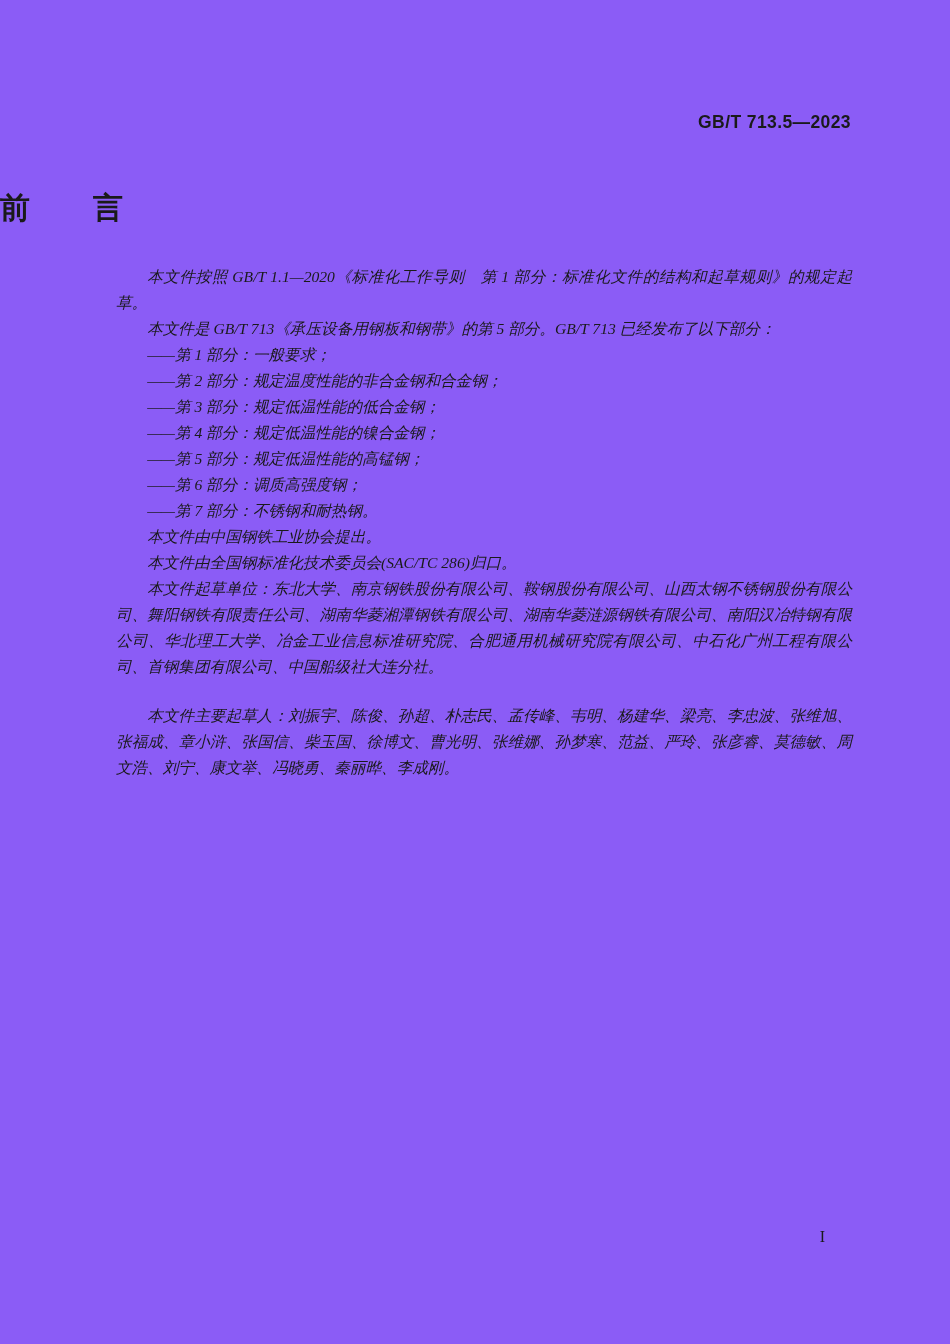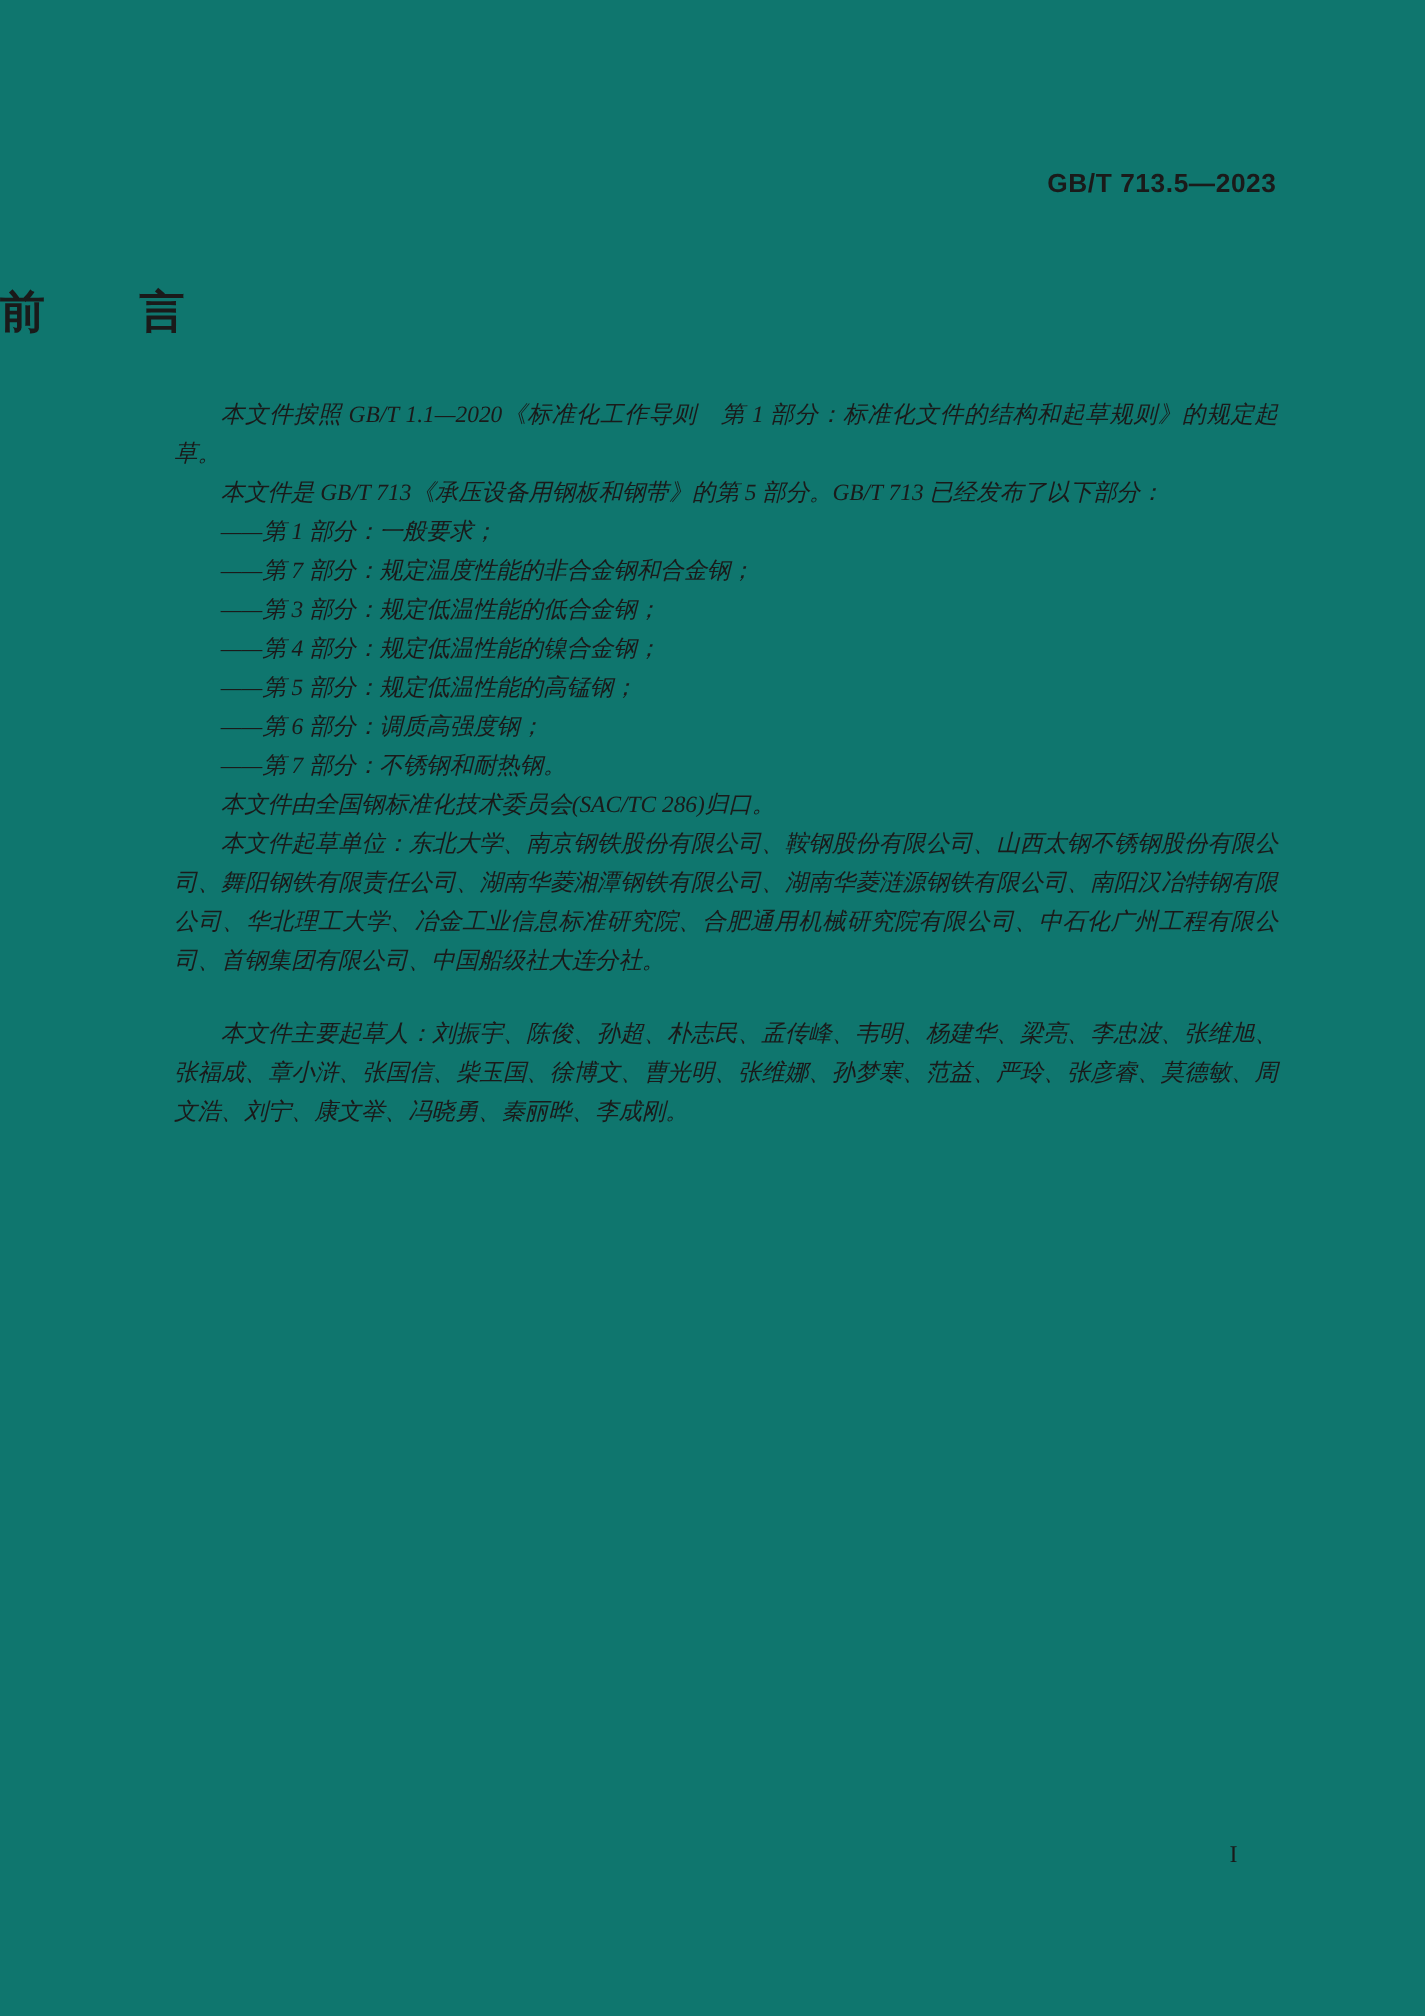--- a/index.html
+++ b/index.html
@@ -5,21 +5,21 @@
   html, body {
     margin: 0;
     padding: 0;
     background: #ffffff;
   }
   .page {
     position: relative;
     width: 950px;
     height: 1344px;
     margin: 0 auto;
-    background: #0f766e;
+    background: #8b5cf6;
     color: #1a1a1a;
     font-family: "Liberation Serif", "DejaVu Serif", serif;
     overflow: hidden;
   }
   .doc-code {
     position: absolute;
     top: 112px;
     right: 99px;
     font-size: 17.5px;
     font-weight: 600;
@@ -67,26 +67,27 @@
 <main class="page">
 
   <header class="doc-code">GB/T 713.5—2023</header>
 
   <h1 class="doc-title">前　　言</h1>
 
   <section class="doc-body">
     <p>本文件按照 GB/T 1.1—2020《标准化工作导则　第 1 部分：标准化文件的结构和起草规则》的规定起草。</p>
     <p>本文件是 GB/T 713《承压设备用钢板和钢带》的第 5 部分。GB/T 713 已经发布了以下部分：</p>
     <p>——第 1 部分：一般要求；</p>
-    <p>——第 7 部分：规定温度性能的非合金钢和合金钢；</p>
+    <p>——第 2 部分：规定温度性能的非合金钢和合金钢；</p>
     <p>——第 3 部分：规定低温性能的低合金钢；</p>
     <p>——第 4 部分：规定低温性能的镍合金钢；</p>
     <p>——第 5 部分：规定低温性能的高锰钢；</p>
     <p>——第 6 部分：调质高强度钢；</p>
     <p>——第 7 部分：不锈钢和耐热钢。</p>
+    <p>本文件由中国钢铁工业协会提出。</p>
     <p>本文件由全国钢标准化技术委员会(SAC/TC 286)归口。</p>
     <p>本文件起草单位：东北大学、南京钢铁股份有限公司、鞍钢股份有限公司、山西太钢不锈钢股份有限公司、舞阳钢铁有限责任公司、湖南华菱湘潭钢铁有限公司、湖南华菱涟源钢铁有限公司、南阳汉冶特钢有限公司、华北理工大学、冶金工业信息标准研究院、合肥通用机械研究院有限公司、中石化广州工程有限公司、首钢集团有限公司、中国船级社大连分社。</p>
     <p class="drafters">本文件主要起草人：刘振宇、陈俊、孙超、朴志民、孟传峰、韦明、杨建华、梁亮、李忠波、张维旭、张福成、章小浒、张国信、柴玉国、徐博文、曹光明、张维娜、孙梦寒、范益、严玲、张彦睿、莫德敏、周文浩、刘宁、康文举、冯晓勇、秦丽晔、李成刚。</p>
   </section>
 
   <footer class="page-number">I</footer>
 
 </main>
 
 </body></html>

